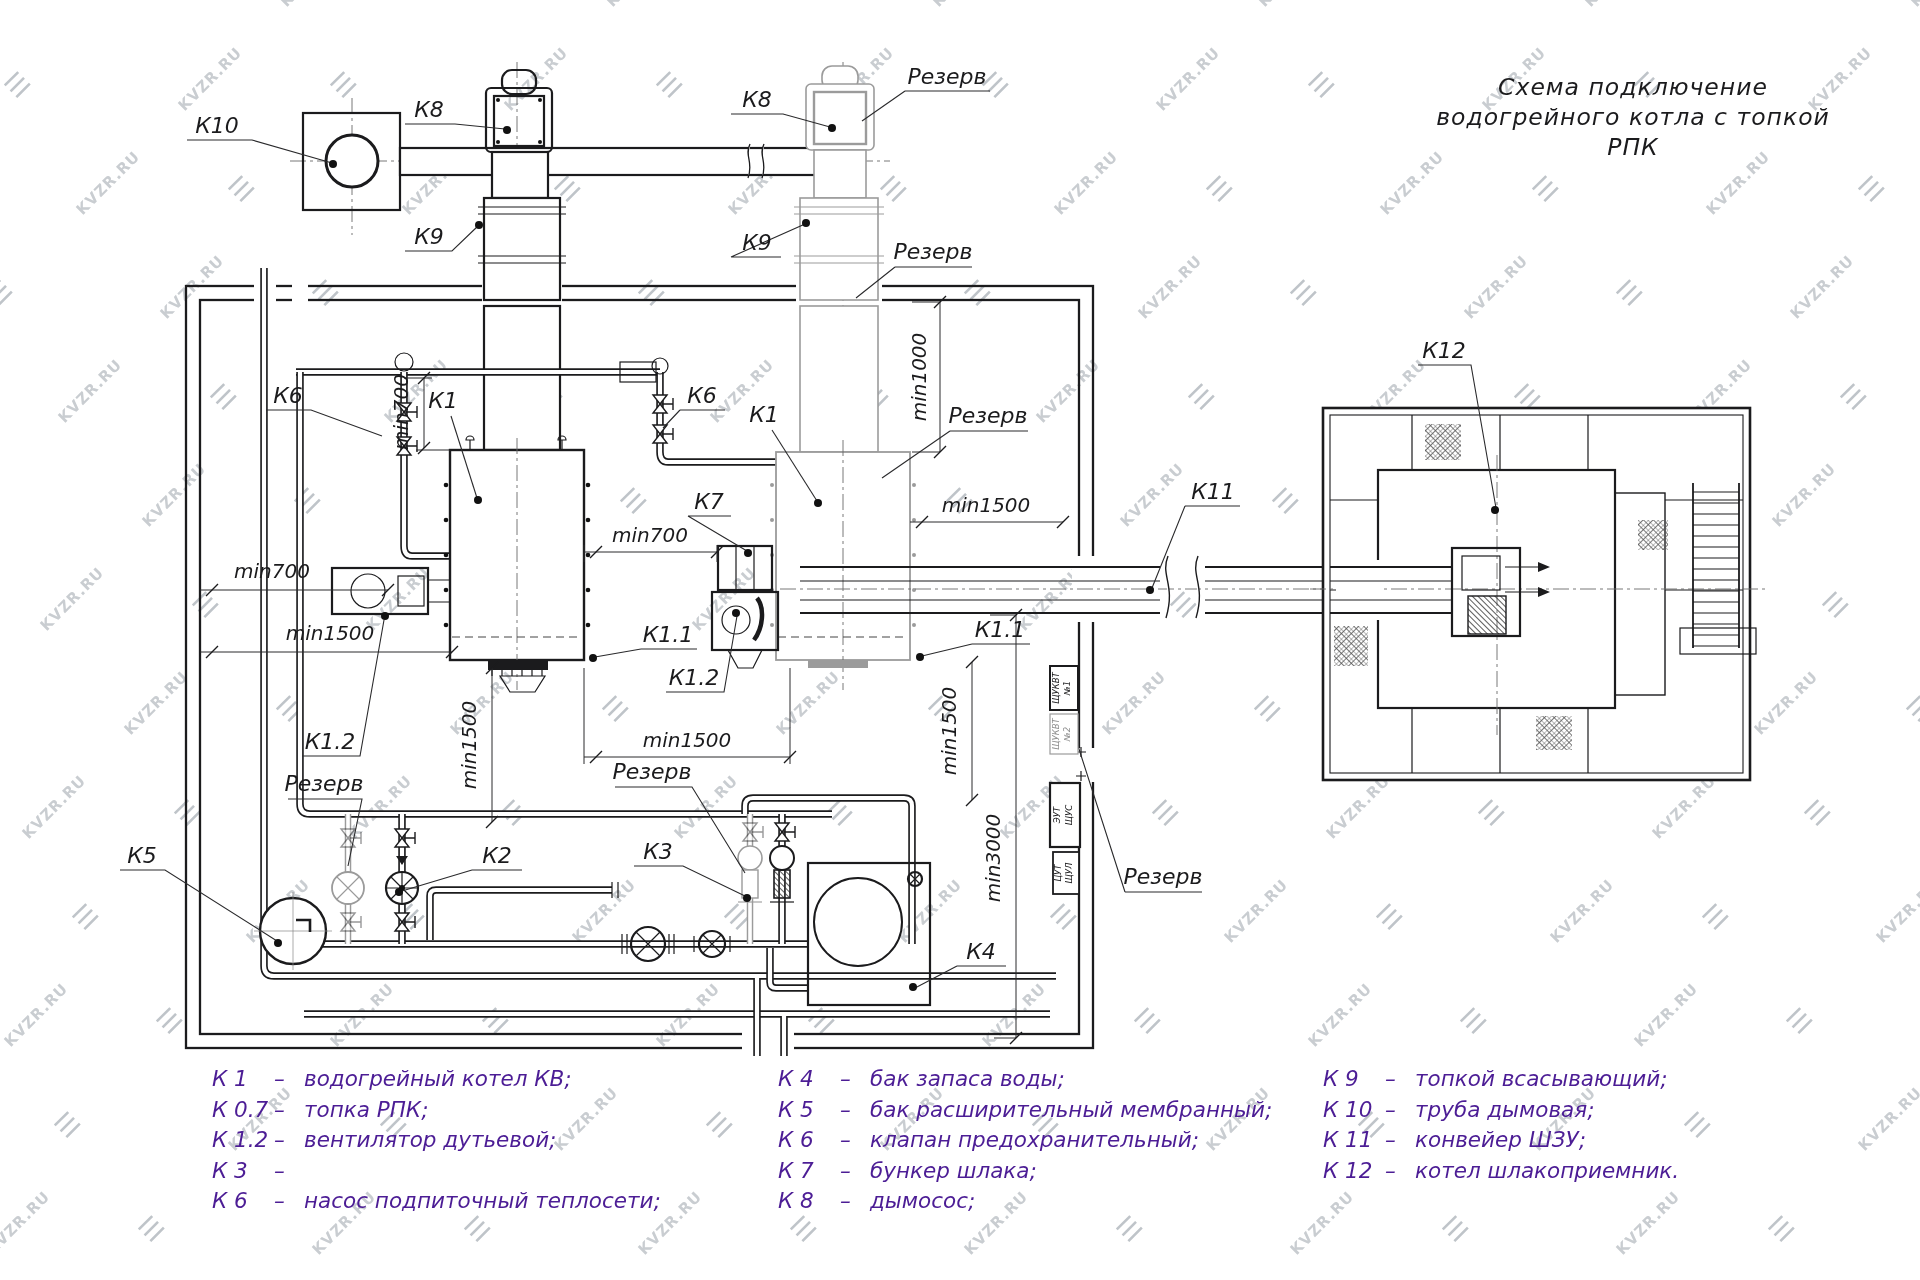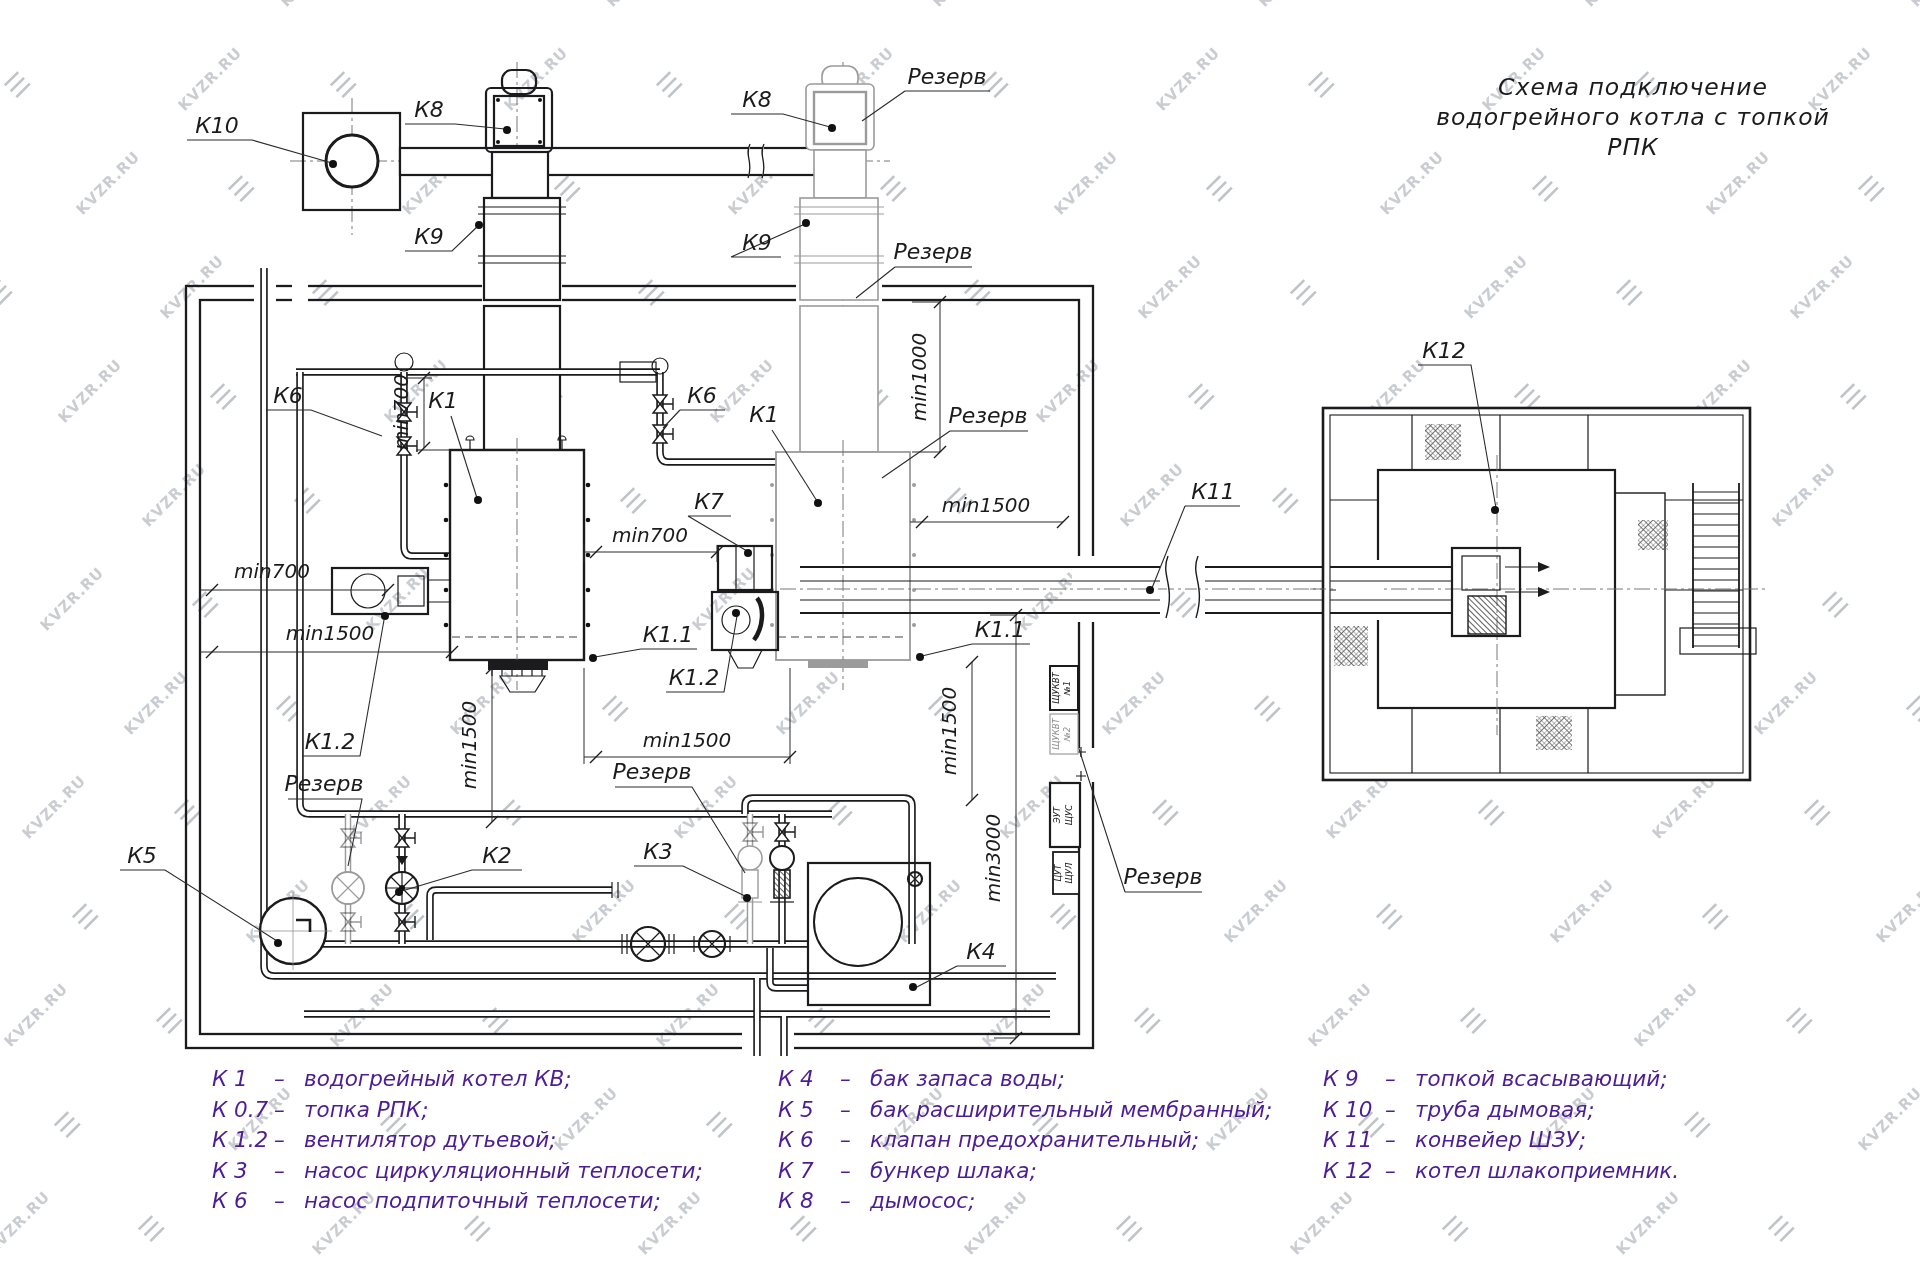--- a/index.html
+++ b/index.html
@@ -650,21 +650,20 @@
         <span>топка РПК;</span>
       </div>
     <div class="lg-row">
         <span class="lg-k">К 1.2</span>
         <span class="lg-dash">–</span>
         <span>вентилятор дутьевой;</span>
       </div>
     <div class="lg-row">
         <span class="lg-k">К 3</span>
         <span class="lg-dash">–</span>
-        <span>насос циркуляционный теплосети;</span>
       </div>
     <div class="lg-row">
         <span class="lg-k">К 6</span>
         <span class="lg-dash">–</span>
         <span>насос подпиточный теплосети;</span>
       </div>
   </div>
   <div class="legend" style="left:778px;top:1066px;">
     <div class="lg-row">
         <span class="lg-k">К 4</span>

